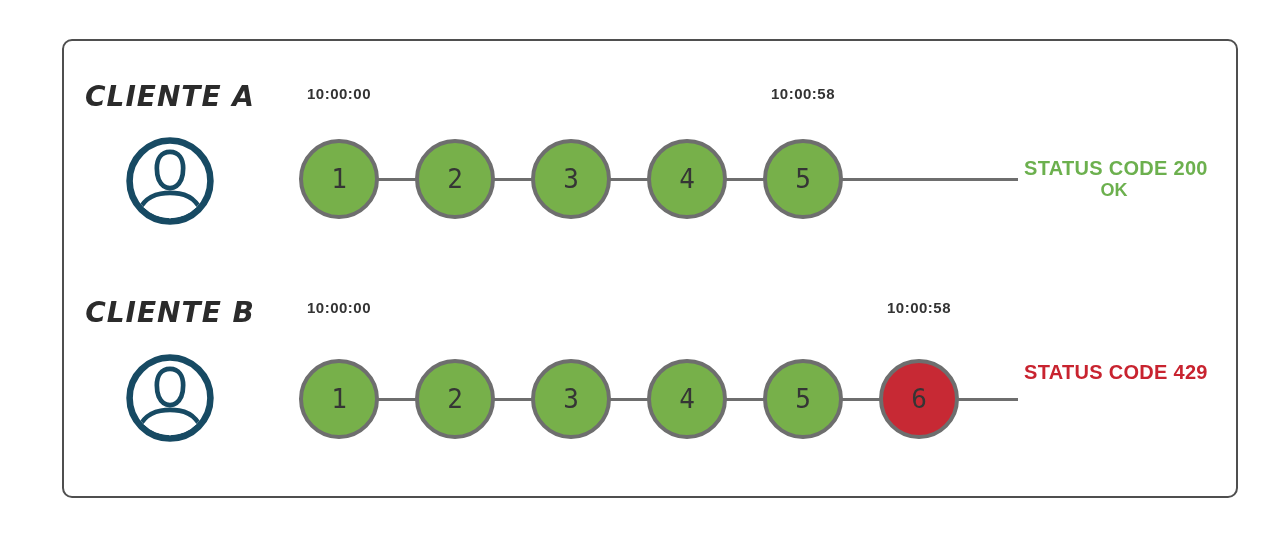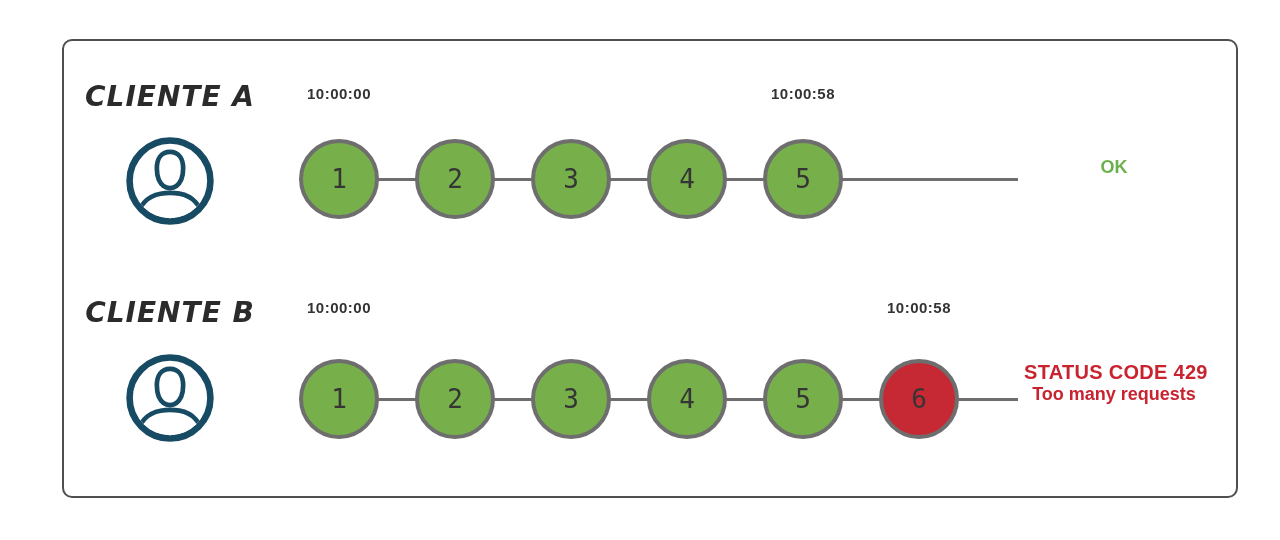--- a/index.html
+++ b/index.html
@@ -107,20 +107,21 @@
     <div class="time-label end-time" style="left: 723px;">10:00:58</div>
     <div class="timeline-line" style="left: 339px; width: 679px; top: 177.5px; background: rgb(110, 110, 110);"></div>
     <div>
         <div class="request-circle" style="left: 299px; top: 139px; background: rgb(119, 176, 74); border-color: rgb(110, 110, 110);">1</div>
         <div class="request-circle" style="left: 415px; top: 139px; background: rgb(119, 176, 74); border-color: rgb(110, 110, 110);">2</div>
         <div class="request-circle" style="left: 531px; top: 139px; background: rgb(119, 176, 74); border-color: rgb(110, 110, 110);">3</div>
         <div class="request-circle" style="left: 647px; top: 139px; background: rgb(119, 176, 74); border-color: rgb(110, 110, 110);">4</div>
         <div class="request-circle" style="left: 763px; top: 139px; background: rgb(119, 176, 74); border-color: rgb(110, 110, 110);">5</div>
       </div>
     <div class="status-text" style="color: rgb(108, 176, 78);">
+      <div class="status-line1">STATUS CODE 200</div>
       <div class="status-line2">OK</div>
     </div>
   </div>
 
   <div class="row row-b">
     <div class="client-label">CLIENTE B</div>
     <div class="avatar">
       <svg viewBox="0 0 100 100" width="94" height="94">
         <defs>
             <clipPath id="avclip-1">
@@ -140,16 +141,15 @@
     <div>
         <div class="request-circle" style="left: 299px; top: 359px; background: rgb(119, 176, 74); border-color: rgb(110, 110, 110);">1</div>
         <div class="request-circle" style="left: 415px; top: 359px; background: rgb(119, 176, 74); border-color: rgb(110, 110, 110);">2</div>
         <div class="request-circle" style="left: 531px; top: 359px; background: rgb(119, 176, 74); border-color: rgb(110, 110, 110);">3</div>
         <div class="request-circle" style="left: 647px; top: 359px; background: rgb(119, 176, 74); border-color: rgb(110, 110, 110);">4</div>
         <div class="request-circle" style="left: 763px; top: 359px; background: rgb(119, 176, 74); border-color: rgb(110, 110, 110);">5</div>
         <div class="request-circle" style="left: 879px; top: 359px; background: rgb(199, 41, 52); border-color: rgb(110, 110, 110);">6</div>
       </div>
     <div class="status-text" style="color: rgb(200, 35, 47);">
       <div class="status-line1">STATUS CODE 429</div>
-      <div class="status-line2">Too many requests</div>
     </div>
   </div>
 </div>
 
 </body></html>

